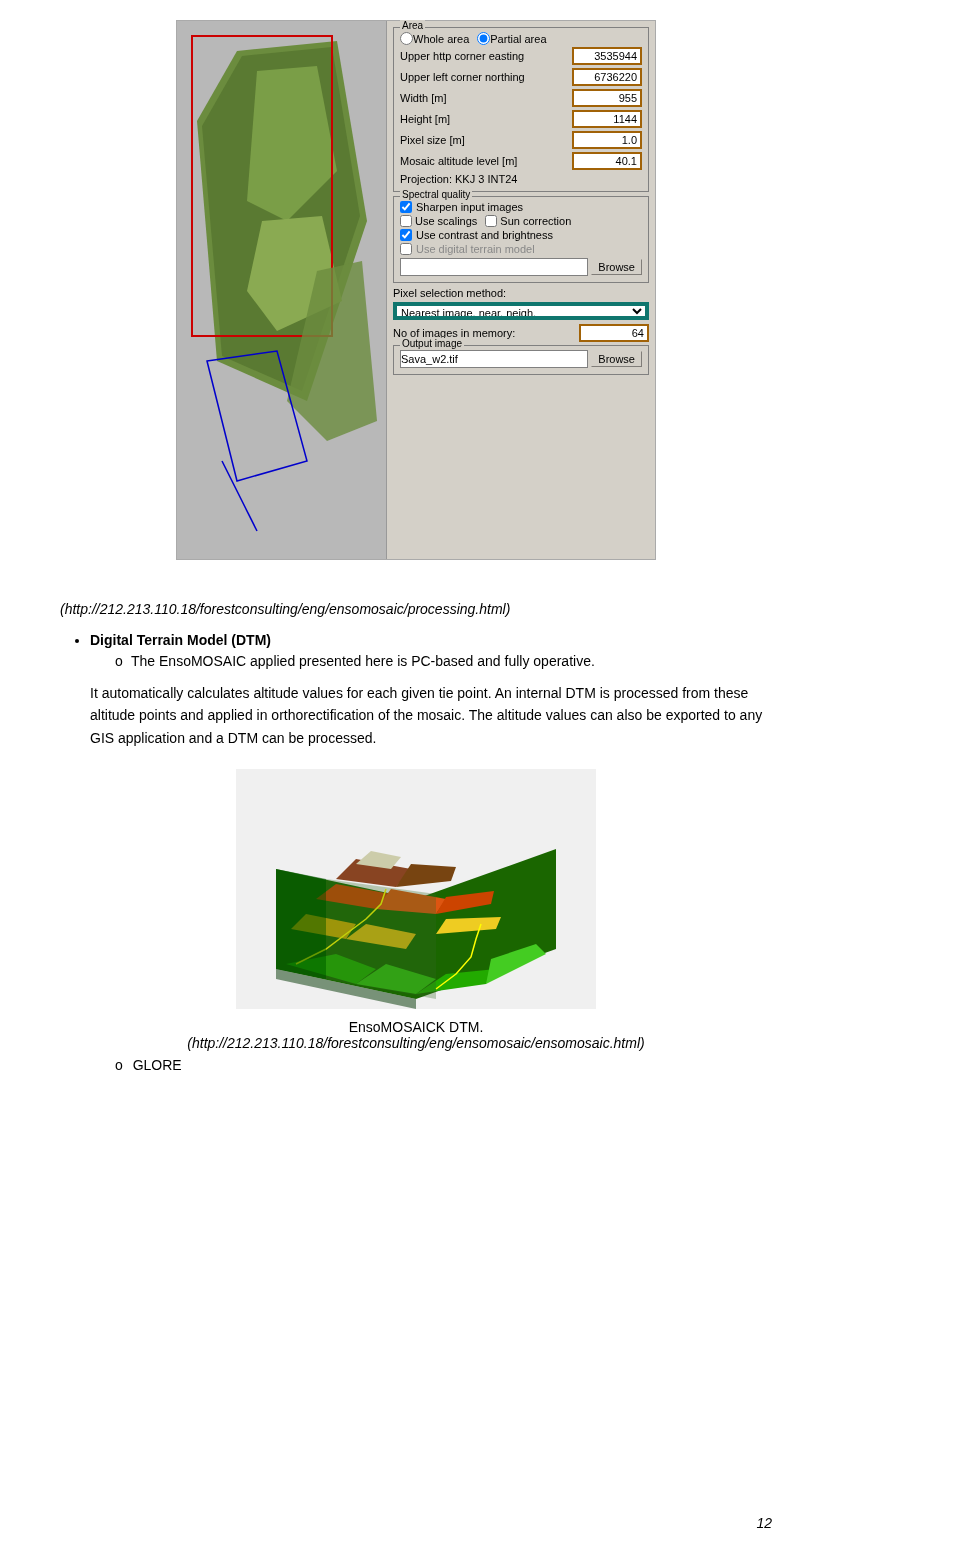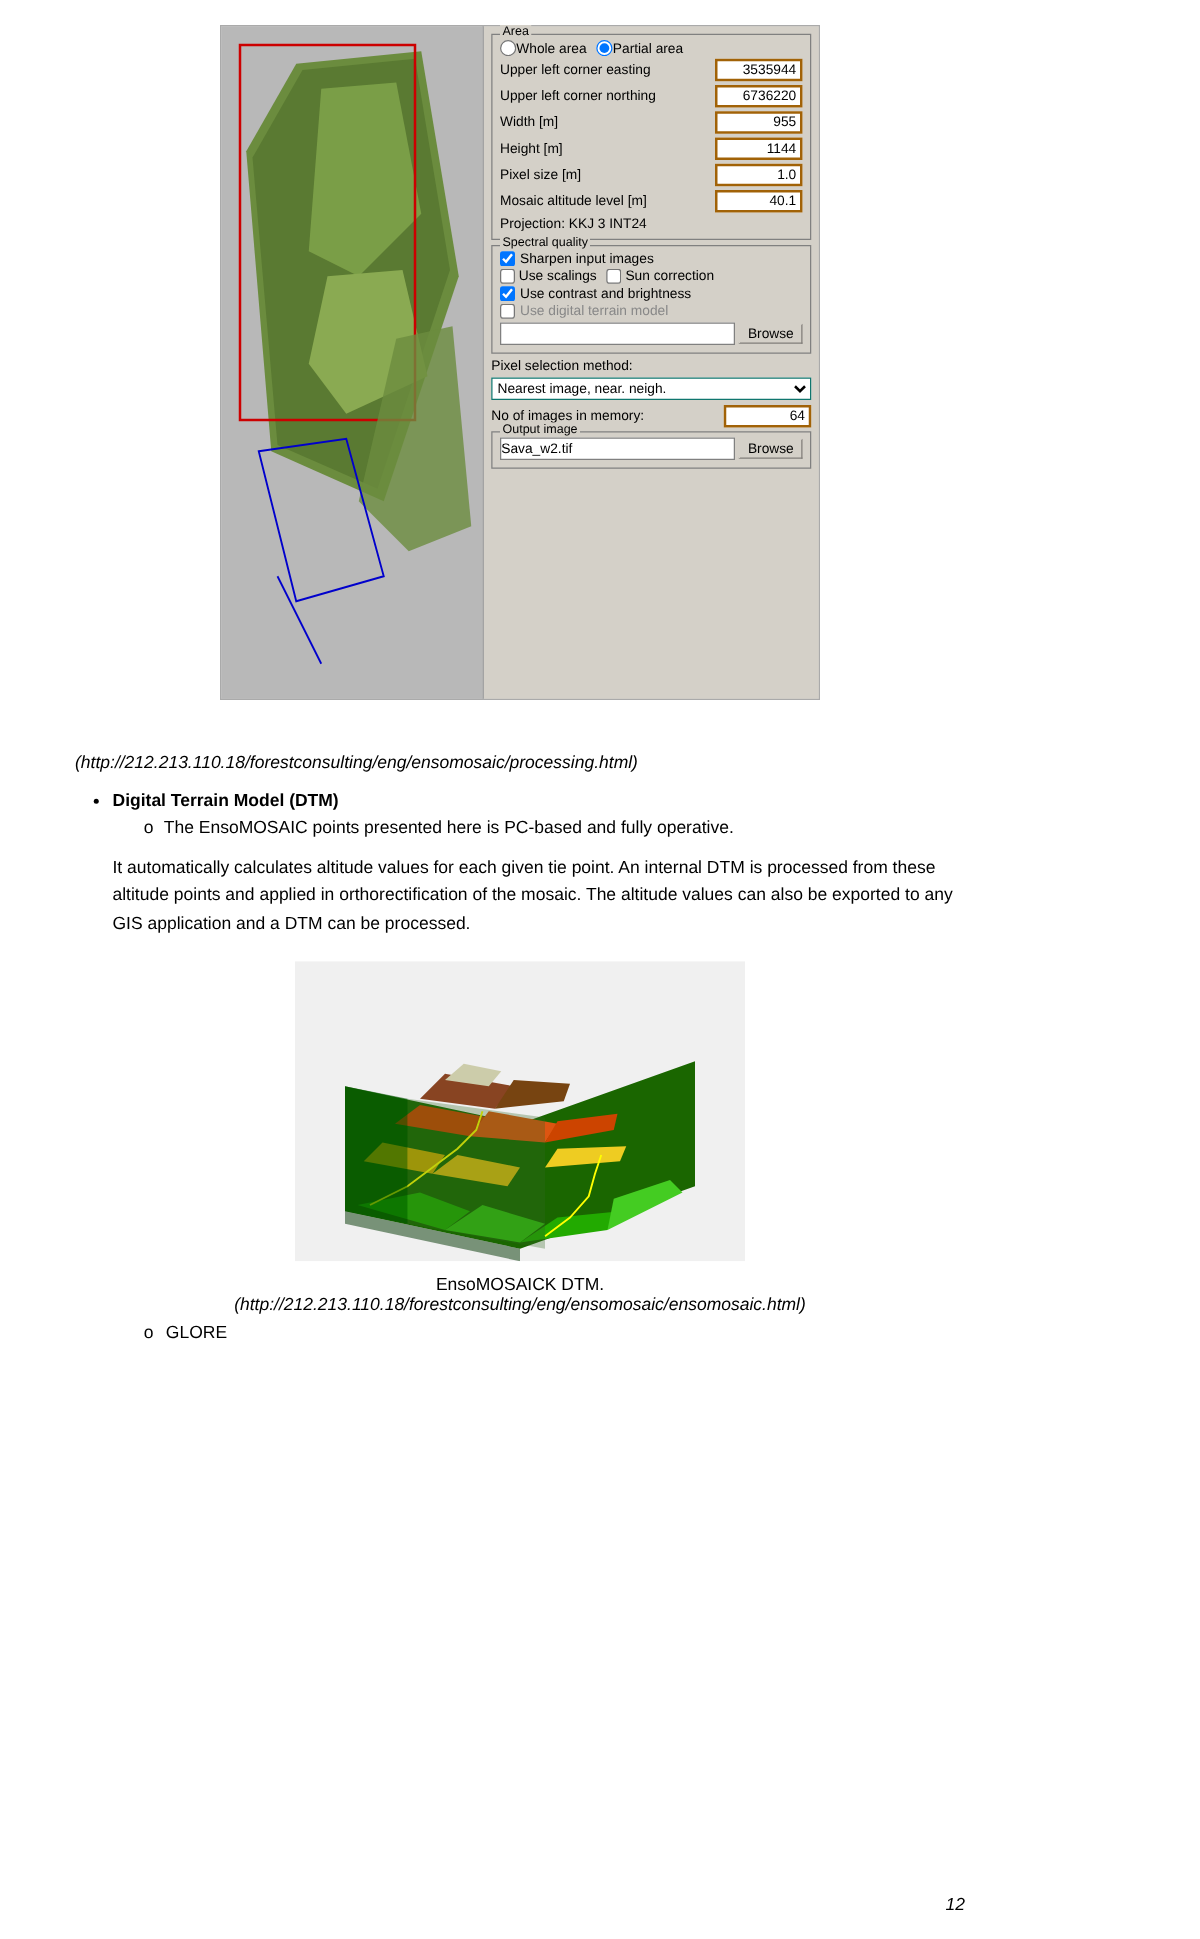--- a/index.html
+++ b/index.html
@@ -143,21 +143,21 @@
       border: 1px outset #d4d0c8;
       background: #d4d0c8;
       padding: 1px 6px;
       font-size: 11px;
       margin-left: 3px;
       cursor: pointer;
     }
 
     .pixel-select {
       width: 100%;
-      border: 1px solid #0f766e;
+      border: 4px solid #0f766e;
       background: #fff;
       height: 18px;
       font-size: 11px;
       margin-top: 2px;
     }
 
     .select-label {
       font-size: 11px;
       margin-bottom: 1px;
     }
@@ -314,21 +314,21 @@
             <label class="checkbox-inline">
               <input type="radio" name="area" style="">
               <span>Whole area</span>
             </label>
             <label class="checkbox-inline">
               <input type="radio" name="area" checked="" style="">
               <span>Partial area</span>
             </label>
           </div>
           <div class="form-row">
-            <span class="form-label">Upper left corner easting</span>
+            <span class="form-label">Upper http corner easting</span>
             <span class="form-value">3535944</span>
           </div>
           <div class="form-row">
             <span class="form-label">Upper left corner northing</span>
             <span class="form-value">6736220</span>
           </div>
           <div class="form-row">
             <span class="form-label">Width [m]</span>
             <span class="form-value">955</span>
           </div>
@@ -405,21 +405,21 @@
     <p class="paragraph">
       <br>
       <span class="italic-link">(http://212.213.110.18/forestconsulting/eng/ensomosaic/processing.html)</span>
     </p>
 
     <ul class="bullet-list">
       <li class="bullet-item">
         <span>Digital Terrain Model (DTM)</span>
         <ul class="sub-list">
           <li class="sub-item">
-            <span>The EnsoMOSAIC points presented here is PC-based and fully operative.</span>
+            <span>The EnsoMOSAIC applied presented here is PC-based and fully operative.</span>
           </li>
         </ul>
       </li>
     </ul>
 
     <p class="body-text">It automatically calculates altitude values for each given tie point. An internal DTM is processed from these altitude points and applied in orthorectification of the mosaic. The altitude values can also be exported to any GIS application and a DTM can be processed.</p>
 
     <div class="dtm-image-container">
       <div class="dtm-image">
         

